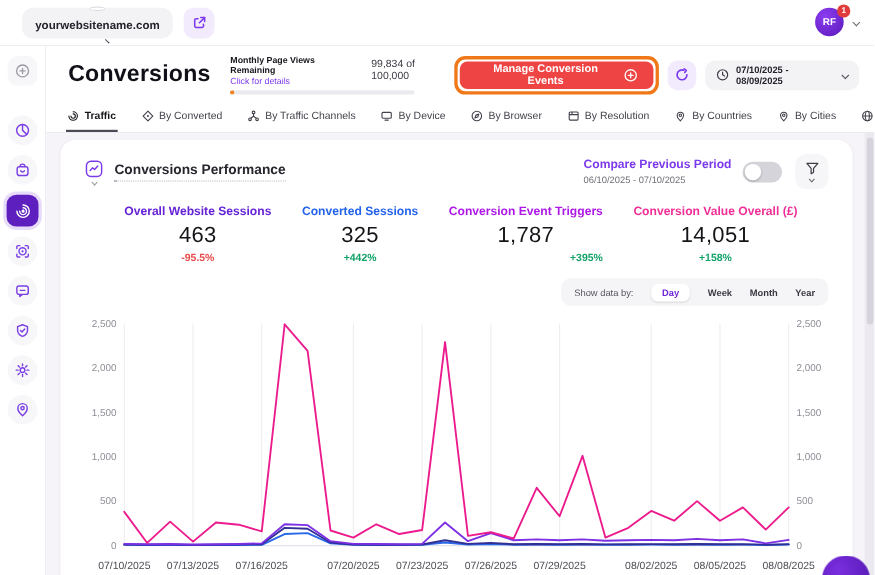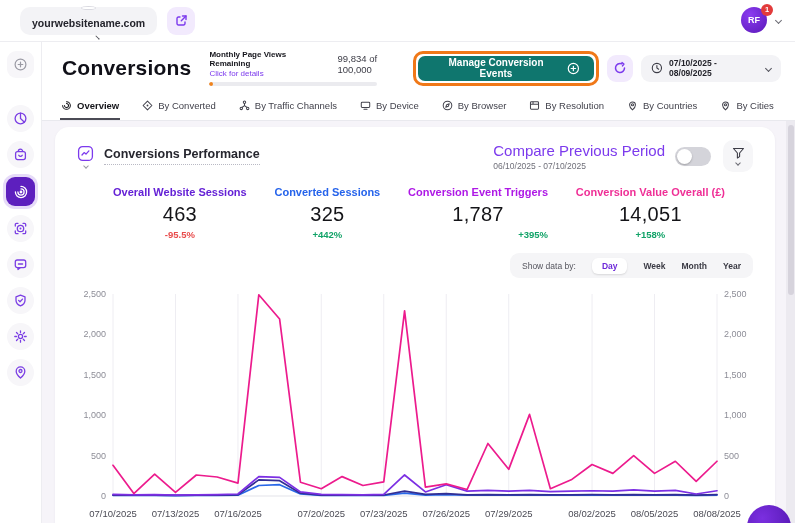--- a/index.html
+++ b/index.html
@@ -40,21 +40,21 @@
   .page-title { font-size:21px; font-weight:bold; letter-spacing:.2px; color:#101018; }
   .views-block { margin-left:18px; }
   .views-top { display:flex; align-items:center; gap:10px; }
   .views-label { font-size:8px; font-weight:bold; color:#15151c; }
   .views-link { font-size:8px; color:#7c3aed; margin-top:1px; cursor:pointer; }
   .views-value { font-size:9.5px; color:#3c3c46; }
   .views-bar { width:168px; height:4px; background:#ebebef; border-radius:2px; margin-top:4px; position:relative; overflow:hidden; }
   .views-fill { position:absolute; left:0; top:0; bottom:0; background:#f0831c; border-radius:2px; }
   .header-actions { margin-left:auto; display:flex; align-items:center; gap:8px; }
   .hl-wrap { border:3px solid #f07818; border-radius:10px; padding:2px; }
-  .manage-btn { background:#0f766e; color:#fff; border:none; height:25px; border-radius:7px; padding:0 14px;
+  .manage-btn { background:#ef4444; color:#fff; border:none; height:25px; border-radius:7px; padding:0 14px;
     font-size:10px; font-weight:bold; display:flex; align-items:center; gap:7px; cursor:pointer;
     font-family:"Liberation Sans", sans-serif; }
   .refresh-btn { width:27px; height:27px; border-radius:9px; background:#f2eafd; display:flex;
     align-items:center; justify-content:center; cursor:pointer; }
   .date-pill { height:27px; background:#f3f3f6; border-radius:9px; display:flex; align-items:center; gap:6px;
     padding:0 10px; cursor:pointer; }
   .date-pill .txt { font-size:8.5px; font-weight:bold; color:#23232b; }
   .date-pill .chev { color:#55555e; }
   
   .tabbar { background:#fff; border-bottom:1px solid #e9e9ee; display:flex; align-items:flex-end; gap:21px;
@@ -67,21 +67,21 @@
   .content { flex:1; background:#f6f4f9; padding:6px 20px 0 13px; position:relative; }
   .scrollbar { position:absolute; right:0; top:0; bottom:0; width:9px; background:#eceaf0; }
   .scrollbar .thumb { position:absolute; top:4px; left:1.5px; width:6px; height:170px; background:#d6d3dc; border-radius:3px; }
   .card { background:#fff; border-radius:14px; box-shadow:0 1px 3px rgba(30,20,60,.05); padding:13px 22px 10px;
     height:560px; }
   .card-head { display:flex; align-items:center; }
   .ch-icon { display:flex; flex-direction:column; align-items:center; gap:2px; color:#7c3aed; margin-right:10px; }
   .ch-icon .chev { color:#9a9aa4; width:4px; height:4px; }
   .ch-title { font-size:12.5px; font-weight:bold; color:#26262e; border-bottom:1px dotted #b9b9c4; padding-bottom:3px; }
   .compare { margin-left:auto; text-align:left; margin-right:10px; }
-  .compare .l1 { font-size:15px; font-weight:normal; color:#7c3aed; }
+  .compare .l1 { font-size:11px; font-weight:bold; color:#7c3aed; }
   .compare .l2 { font-size:8.5px; color:#6f6f79; margin-top:2px; }
   .toggle { width:36px; height:19px; border-radius:10px; background:#d4d4da; position:relative; cursor:pointer; margin-right:12px; }
   .toggle .knob { position:absolute; left:2px; top:2px; width:15px; height:15px; border-radius:50%; background:#fff;
     box-shadow:0 1px 2px rgba(0,0,0,.25); }
   .filter-btn { width:30px; height:32px; border-radius:10px; background:#f6f6f8; display:flex; flex-direction:column;
     align-items:center; justify-content:center; gap:2px; color:#3c3c46; cursor:pointer; }
   .filter-btn .chev { width:4px; height:4px; color:#6b6b74; }
   
   .metrics { display:flex; justify-content:space-between; padding:14px 28px 0 36px; }
   .metric { text-align:center; }
@@ -230,21 +230,21 @@
         </div>
       </div>
     </div>
 
     <div class="tabbar">
       <div class="tab active">
         <svg width="11" height="11" viewBox="0 0 12 12" fill="none" stroke="currentColor" stroke-width="1.1" stroke-linecap="round">
             <path d="M6 1.8a4.2 4.2 0 1 1-4.2 4.2"></path>
             <path d="M6 3.8a2.2 2.2 0 1 1-2.2 2.2"></path>
           </svg>
-        <span>Overview</span>
+        <span>Traffic</span>
       </div>
       <div class="tab">
         <svg width="11" height="11" viewBox="0 0 12 12" fill="none" stroke="currentColor" stroke-width="1.1" stroke-linejoin="round">
             <path d="M6 1.2 10.8 6 6 10.8 1.2 6Z"></path>
             <circle cx="6" cy="6" r="1" fill="currentColor" stroke="none"></circle>
           </svg>
         <span>By Converted</span>
       </div>
       <div class="tab">
         <svg width="11" height="11" viewBox="0 0 12 12" fill="none" stroke="currentColor" stroke-width="1.1">

